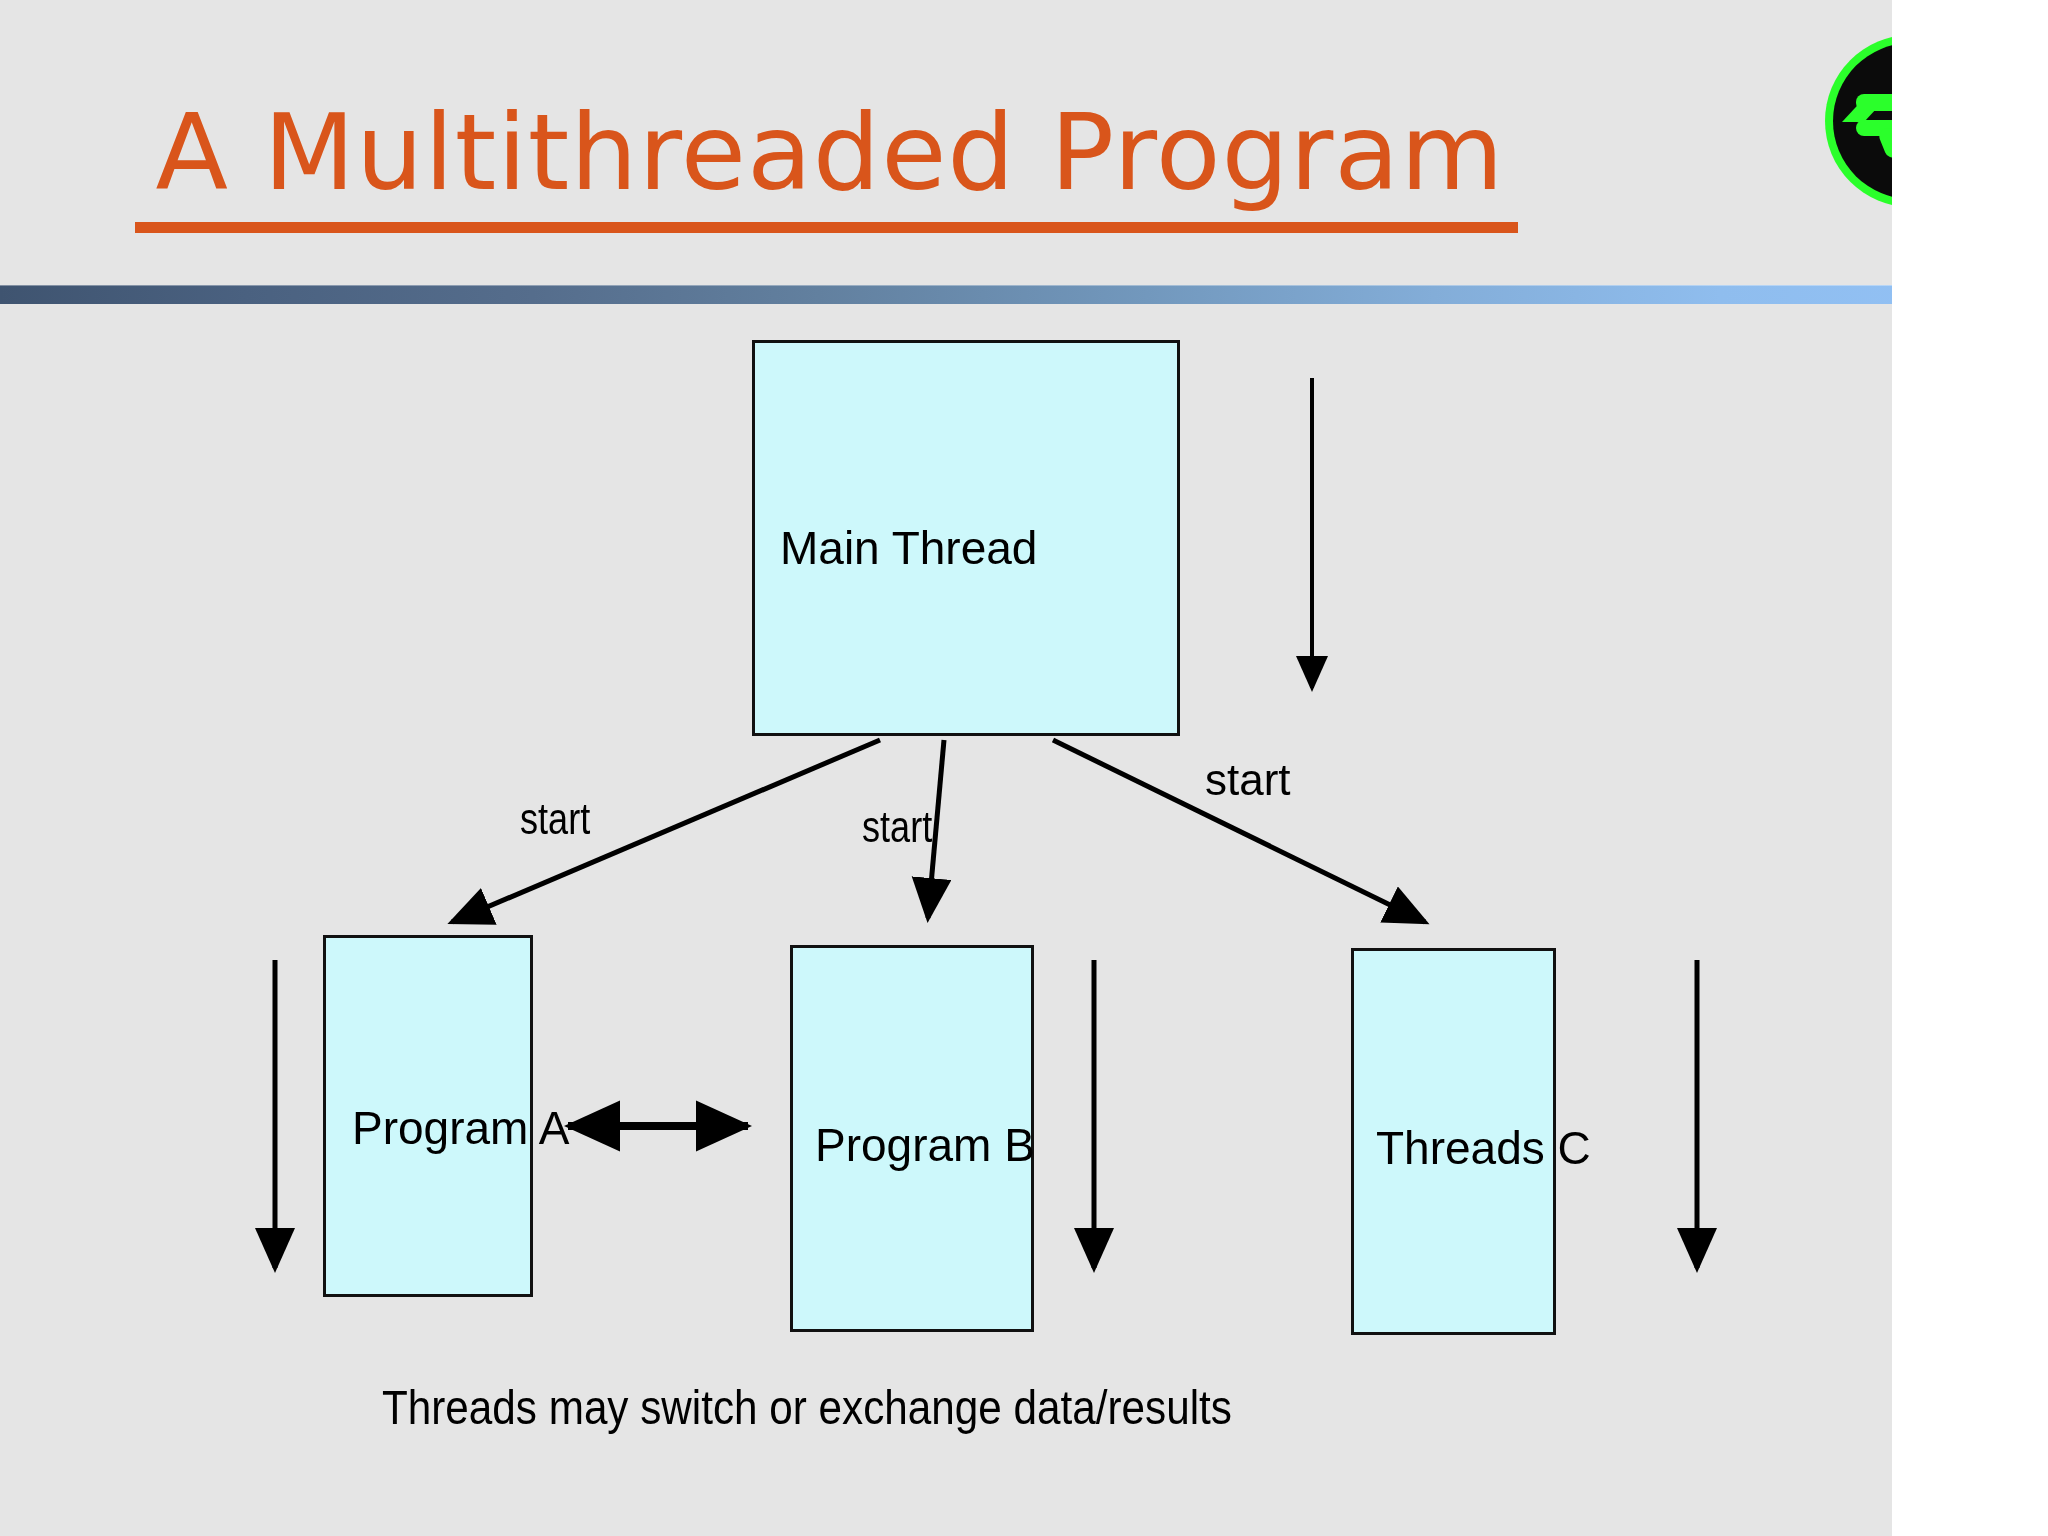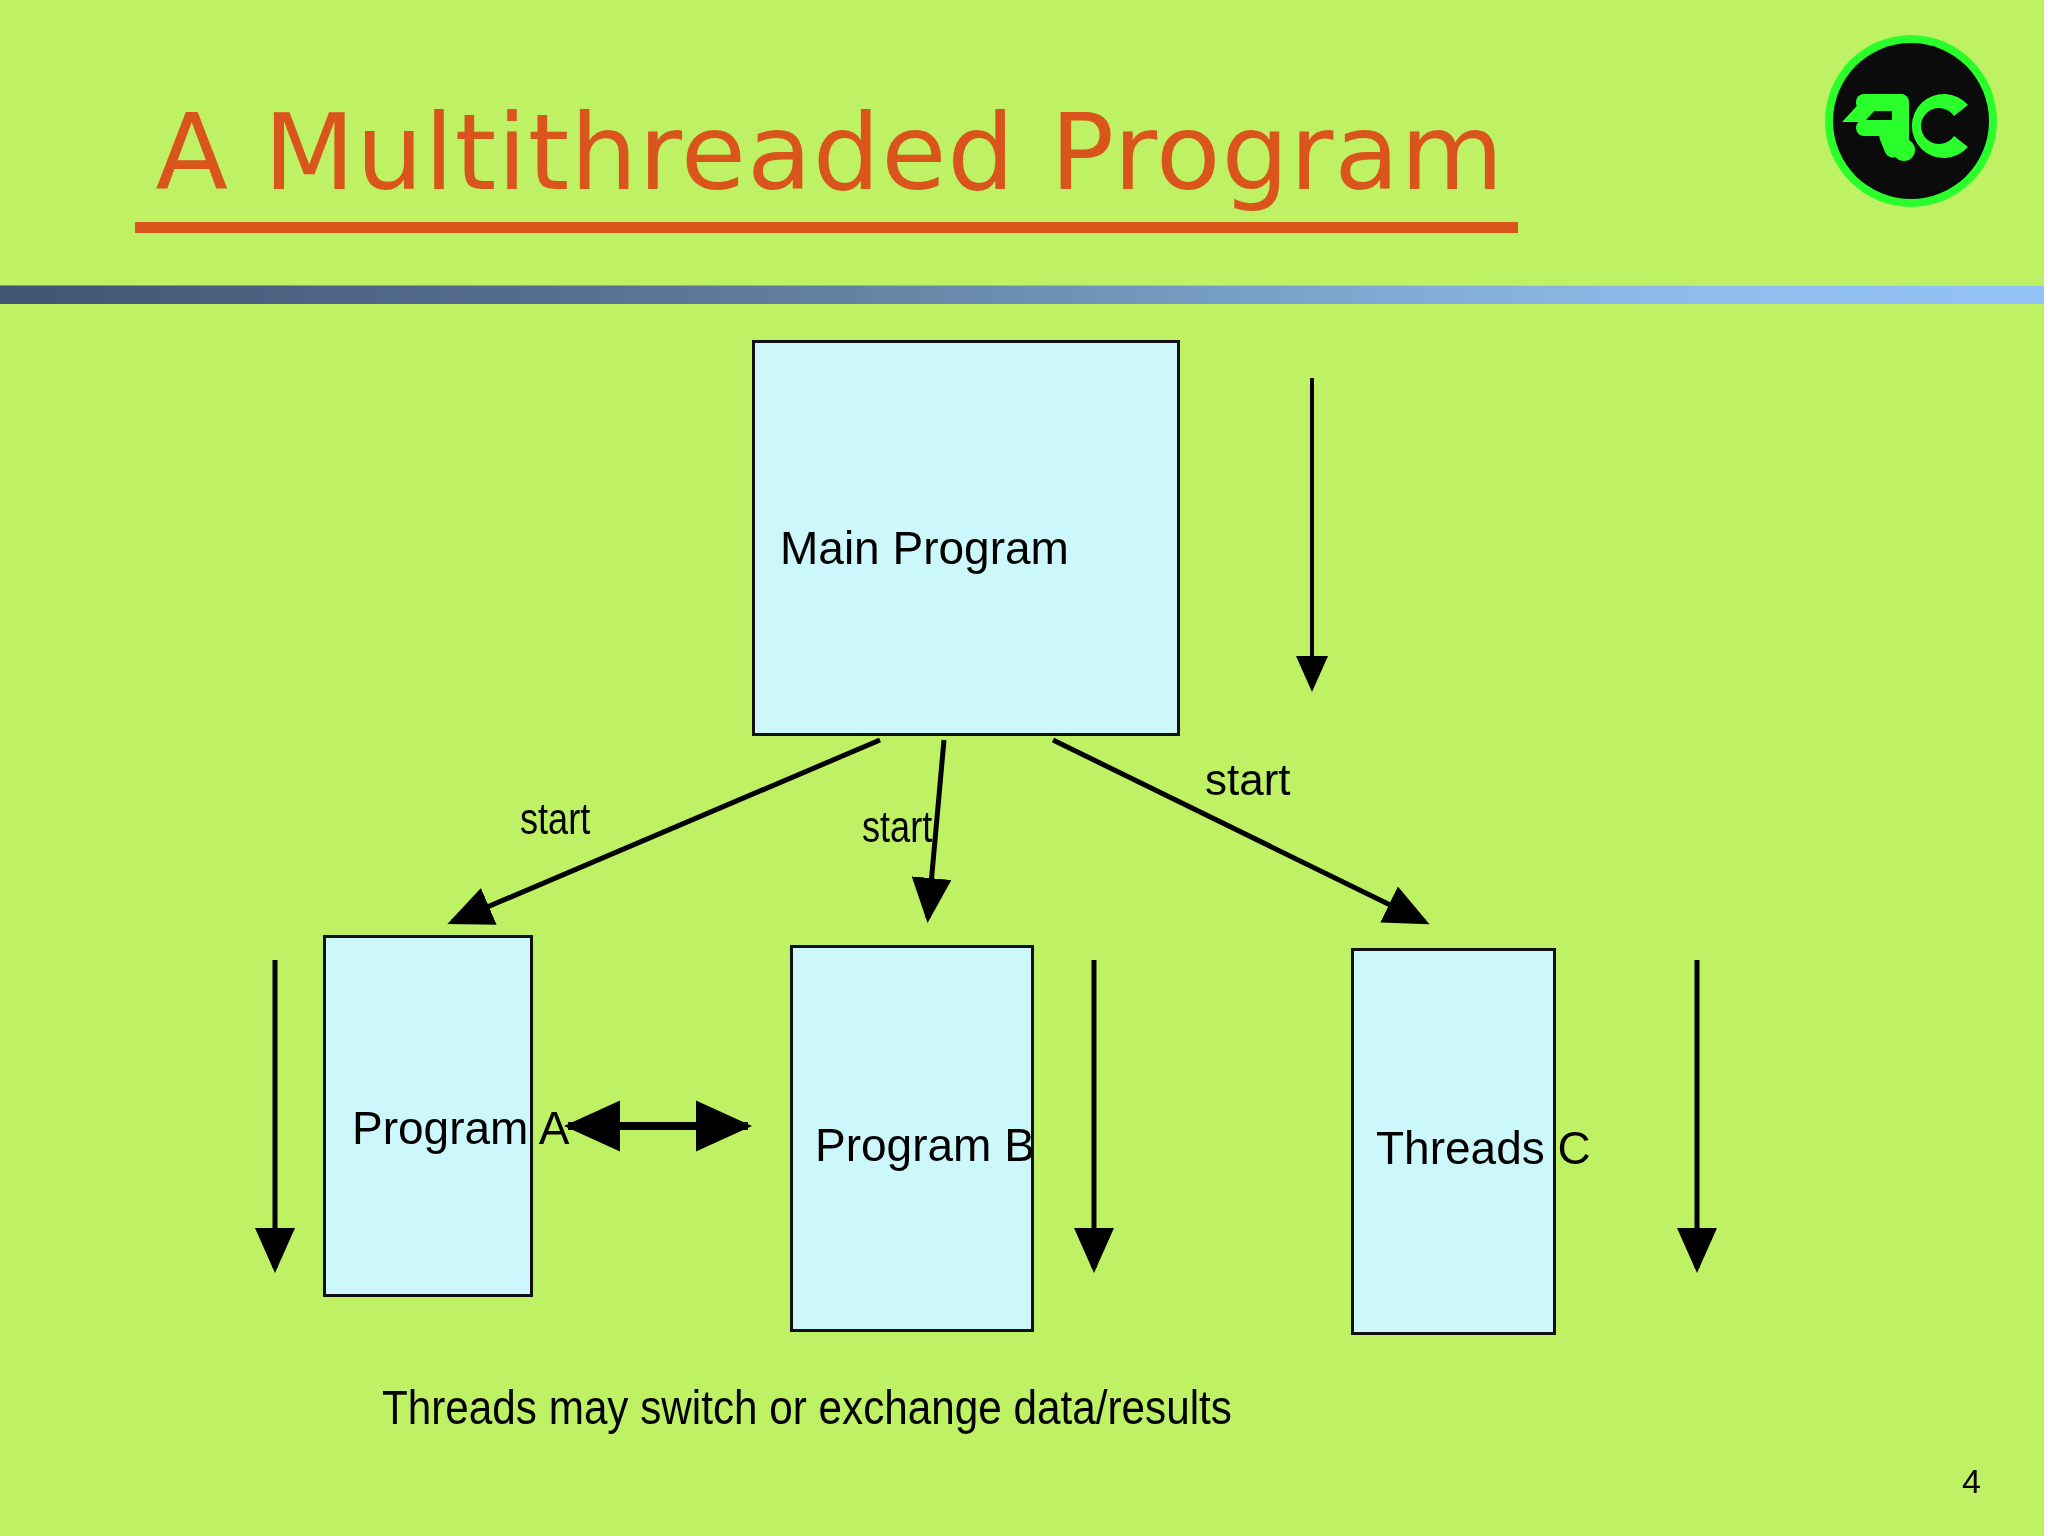--- a/index.html
+++ b/index.html
@@ -2,23 +2,23 @@
 <html><head>
 <meta charset="utf-8">
 <style>
   html, body {
     margin: 0;
     padding: 0;
     background: #ffffff;
   }
   #slide {
     position: relative;
-    width: 2044px;
+    width: 1892px;
     height: 1536px;
-    background: #bef264;
+    background: #e5e5e5;
     overflow: hidden;
     font-family: "Liberation Sans", sans-serif;
   }
 
   
   #title {
     position: absolute;
     left: 135px;
     top: 88px;
     width: 1390px;
@@ -155,21 +155,21 @@
                  a32 32 0 1 0 0 42
                  l-14 -11
                  a18 18 0 1 1 0 -20 z"></path>
       </g>
     </svg>
   </div>
 
   <div id="separator"></div>
 
   <div class="tbox" style="left:752px; top:340px; width:428px; height:396px;"></div>
-  <div class="tlabel" style="left:780px; top:525px;">Main Program</div>
+  <div class="tlabel" style="left:780px; top:525px;">Main Thread</div>
 
   <div class="tbox" style="left:323px; top:935px; width:210px; height:362px;"></div>
   <div class="tlabel" style="left:352px; top:1105px;">Program A</div>
 
   <div class="tbox" style="left:790px; top:945px; width:244px; height:387px;"></div>
   <div class="tlabel" style="left:815px; top:1122px;">Program B</div>
 
   <div class="tbox" style="left:1351px; top:948px; width:205px; height:387px;"></div>
   <div class="tlabel" style="left:1376px; top:1125px;">Threads C</div>
 

